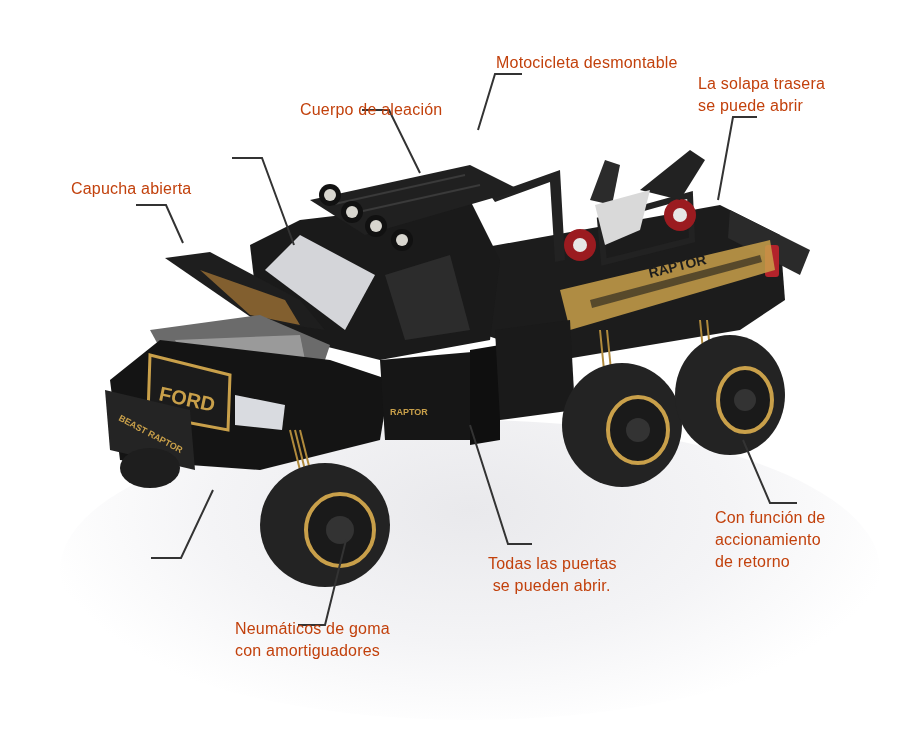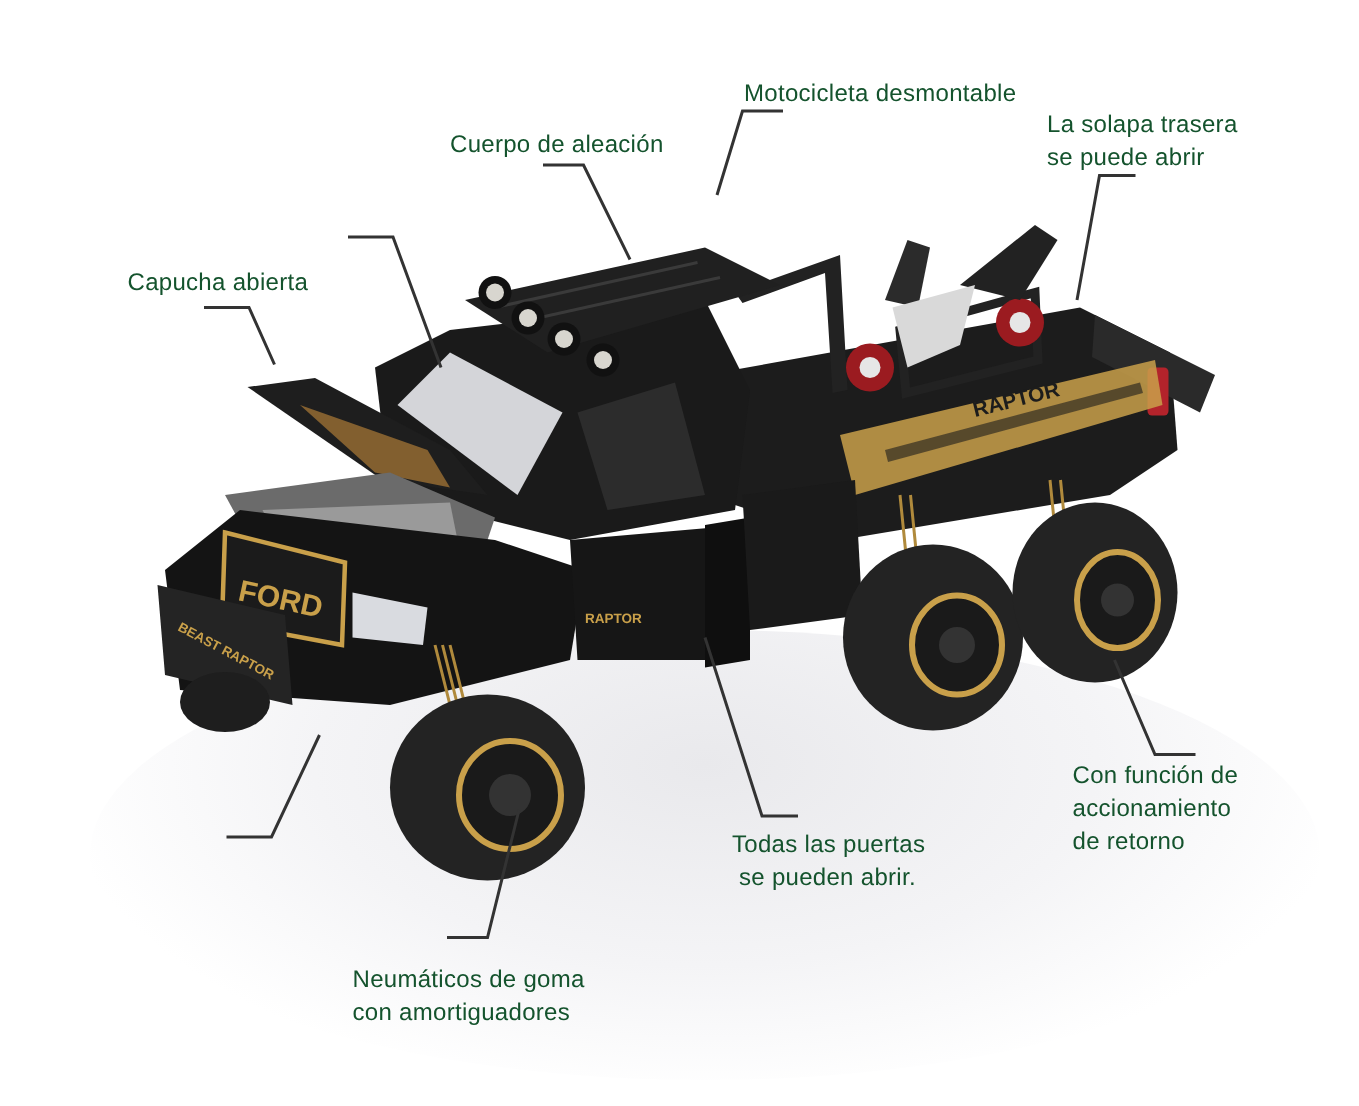--- a/index.html
+++ b/index.html
@@ -9,21 +9,21 @@
       font-family: "Liberation Sans", "DejaVu Sans", sans-serif;
     }
     .stage { position: absolute; left: 0; top: 0; width: 906px; height: 737px; }
     .floor {
       position: absolute; left: 60px; top: 420px; width: 820px; height: 300px;
       background: radial-gradient(ellipse at 50% 30%, #e9e9ec 0%, #f4f4f6 45%, #ffffff 75%);
       border-radius: 50%;
     }
     svg.truck { position: absolute; left: 0; top: 0; }
     .label {
-      position: absolute; color: #14532d; font-size: 16px; line-height: 22px;
+      position: absolute; color: #c2410c; font-size: 16px; line-height: 22px;
       white-space: pre; letter-spacing: 0.2px;
     }
     svg.lines { position: absolute; left: 0; top: 0; pointer-events: none; }
   </style>
 </head>
 <body>
 
 <div class="stage">
   <div class="floor"></div>
 
@@ -130,22 +130,22 @@
       <polyline points="797,503 770,503 743,440"></polyline>
       <polyline points="532,544 508,544 470,425"></polyline>
       <polyline points="151,558 181,558 213,490"></polyline>
       <polyline points="298,625 325,625 346,540"></polyline>
     </g>
   </svg>
 
   <div class="label" style="left:496px; top:52px;">Motocicleta desmontable</div>
   <div class="label" style="left:698px; top:73px;">La solapa trasera
 se puede abrir</div>
-  <div class="label" style="left:300px; top:86px;">Cuerpo de aleación</div>
-  <div class="label" style="left:85px; top:178px;">Capucha abierta</div>
+  <div class="label" style="left:300px; top:99px;">Cuerpo de aleación</div>
+  <div class="label" style="left:71px; top:178px;">Capucha abierta</div>
   <div class="label" style="left:715px; top:507px;">Con función de
 accionamiento
 de retorno</div>
   <div class="label" style="left:448px; top:553px;margin-left:40px;">Todas las puertas
  se pueden abrir.</div>
-  <div class="label" style="left:235px; top:643px;">Neumáticos de goma
+  <div class="label" style="left:235px; top:618px;">Neumáticos de goma
 con amortiguadores</div>
 </div>
 
 </body></html>

